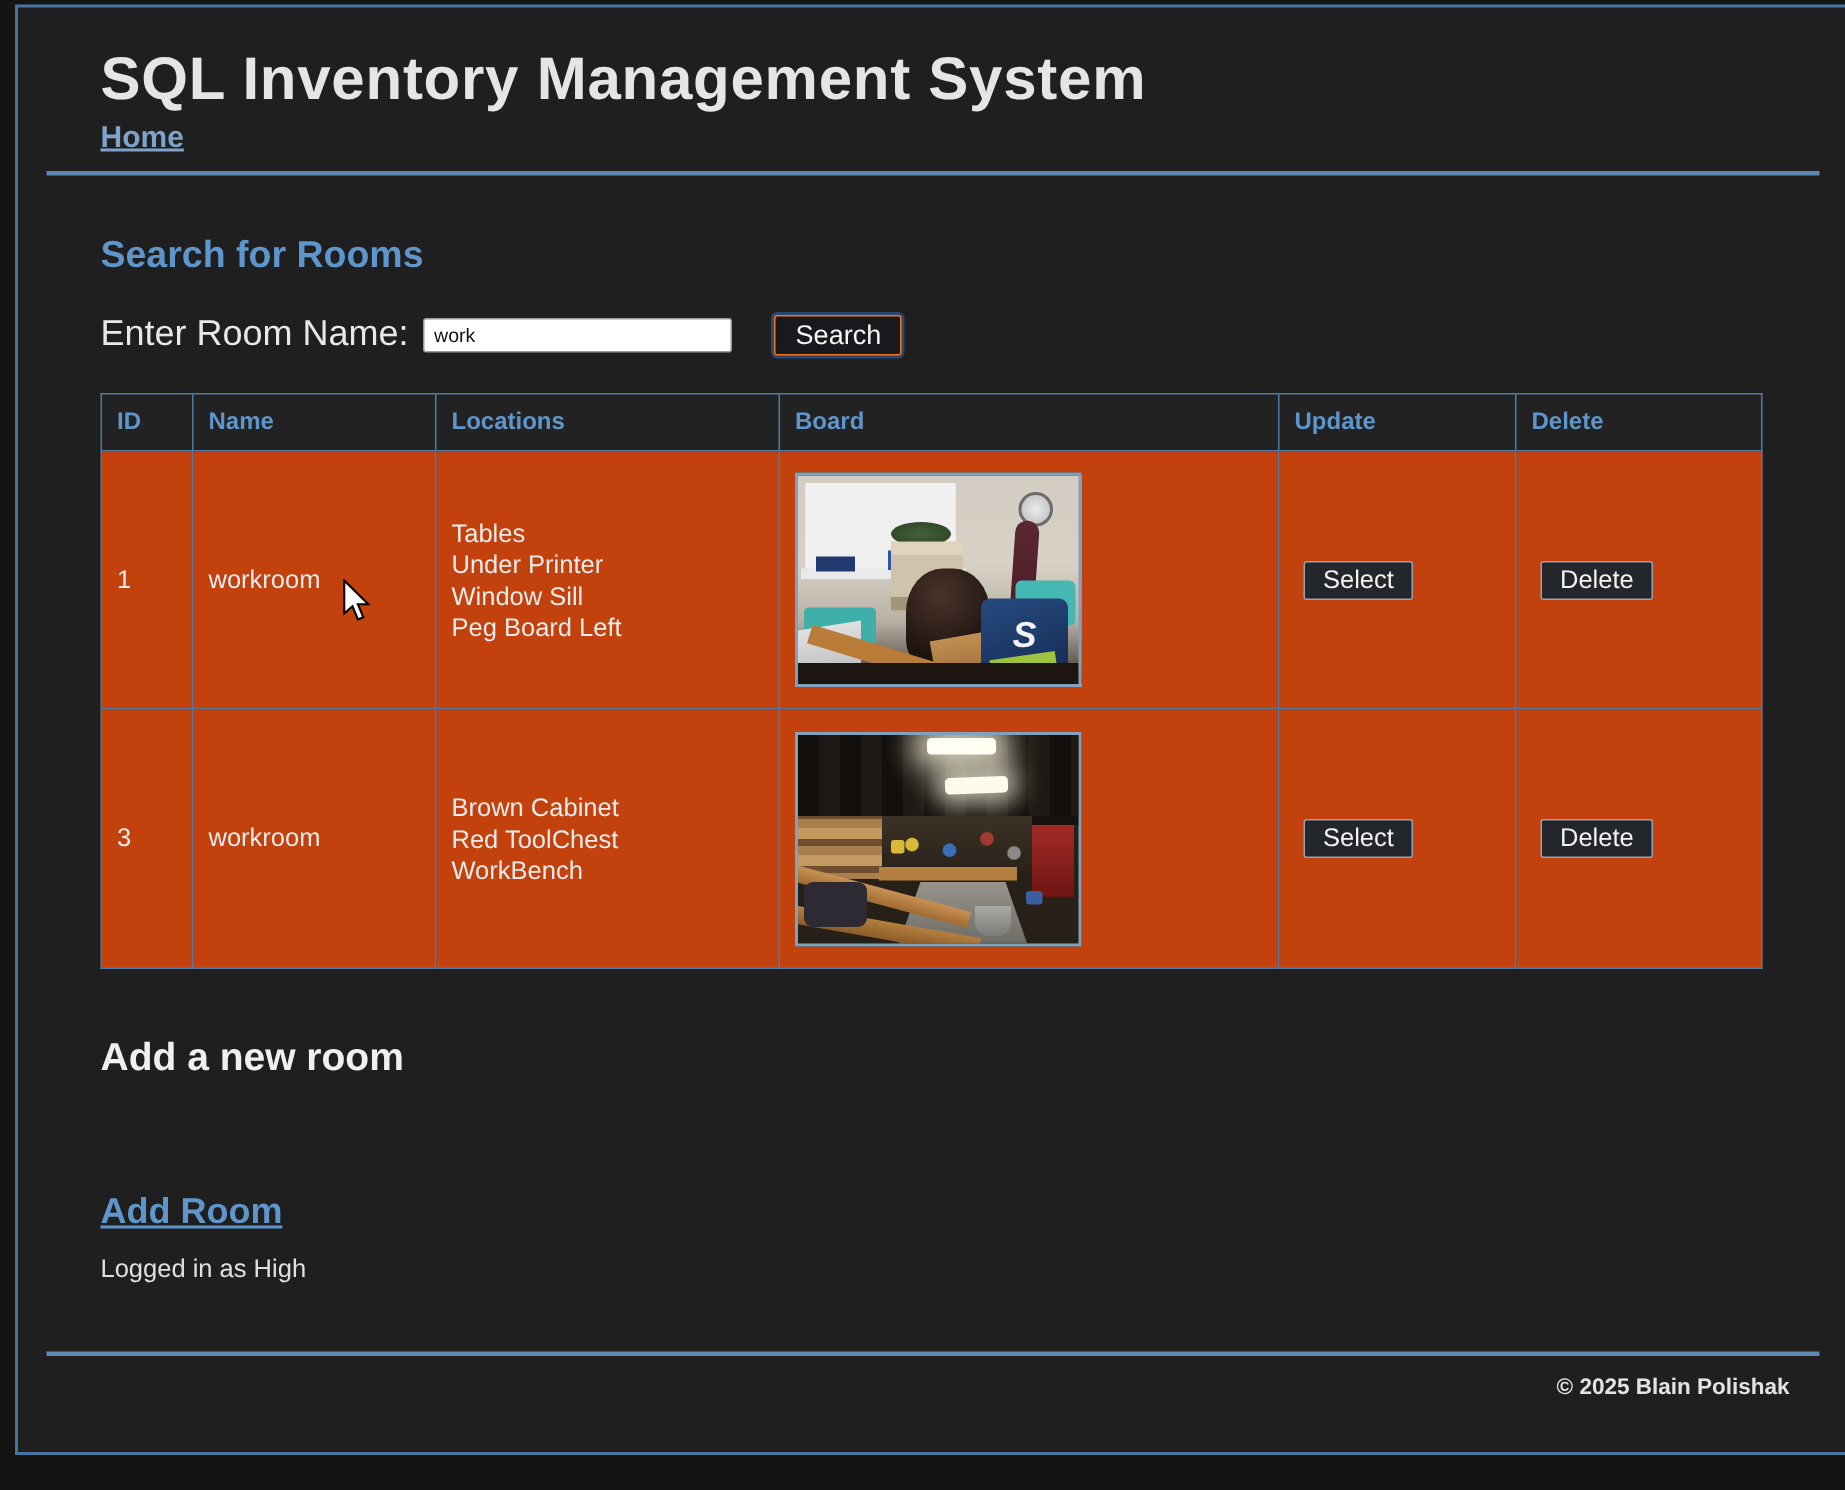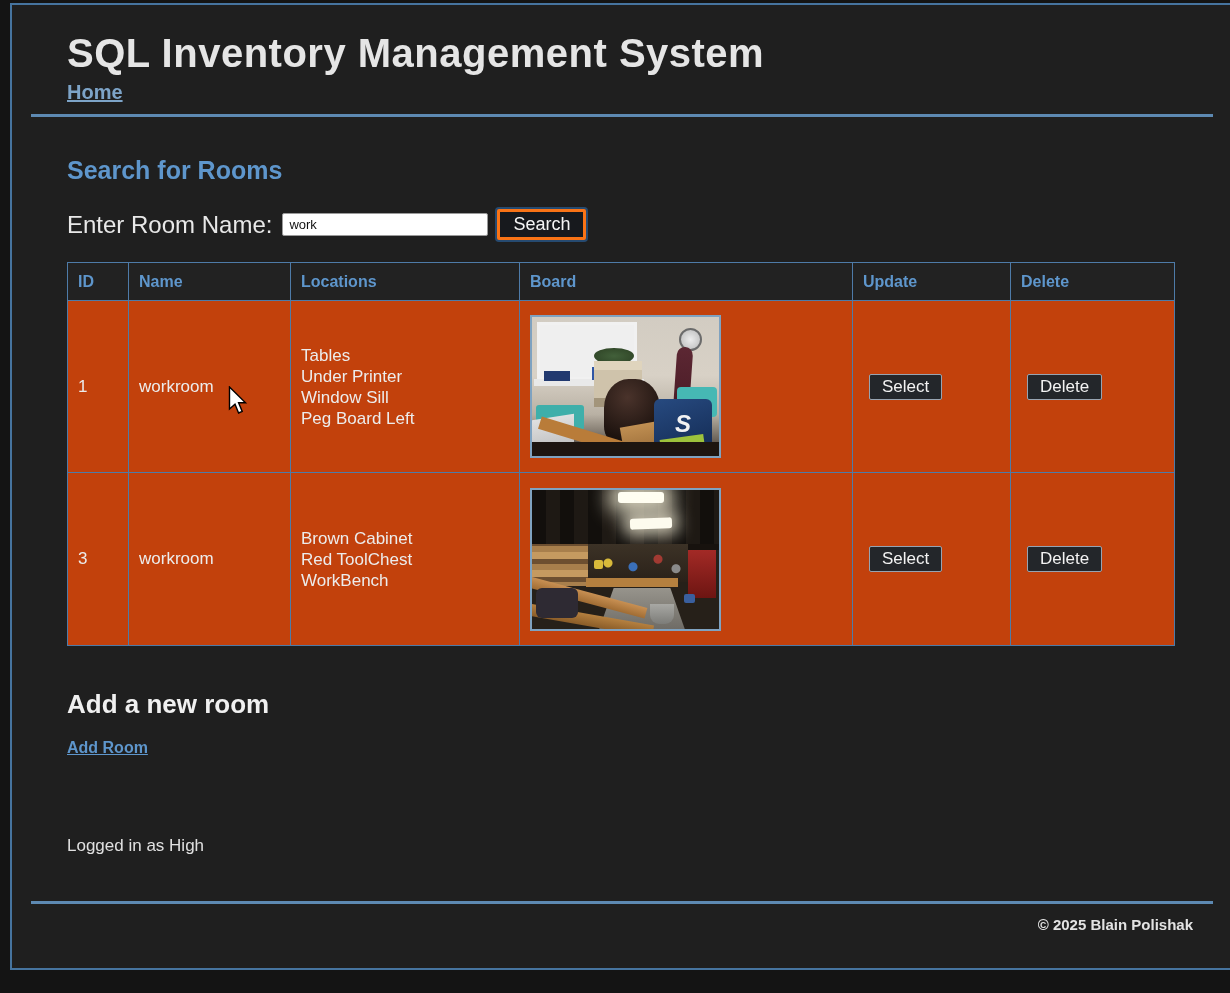--- a/index.html
+++ b/index.html
@@ -17,22 +17,22 @@
   .hr { position:absolute; left:19px; width:1182px; height:3px; background:#5d89b2; }
   .hr-top { top:109px; }
   .hr-bottom { top:896px; }
 
   .search-heading { position:absolute; left:55px; top:151px; font-size:25px;
         font-weight:bold; color:#5e96cc; }
   .search-row { position:absolute; left:55px; top:204px; display:flex; align-items:center; }
   .search-label { font-size:24px; color:#e8e8e8; margin-right:10px; }
   .room-input { width:206px; height:23px; background:#ffffff; color:#111; border:1px solid #9a9a9a;
         border-radius:2px; font-size:13px; font-family:"Liberation Sans",sans-serif; padding:0 6px; }
-  .search-btn { margin-left:9px; font-size:18px; color:#f5f5f5; background:#17191d;
-        border:3px solid #f97316; box-shadow:0 0 0 2px #264a70; border-radius:2px;
+  .search-btn { margin-left:28px; font-size:18px; color:#f5f5f5; background:#17191d;
+        border:1px solid #f97316; box-shadow:0 0 0 2px #264a70; border-radius:2px;
         padding:2px 13px; font-family:"Liberation Sans",sans-serif; cursor:pointer; }
 
   table.rooms { position:absolute; left:55px; top:257px; width:1107px;
         border-collapse:collapse; table-layout:fixed;padding-left:32px; }
   table.rooms th, table.rooms td { border:1px solid #4e7ba8; vertical-align:middle; }
   table.rooms th { height:38px; text-align:left; padding-left:10px; font-size:16px;
         font-weight:bold; color:#5e96cc; background:#222222; }
   table.rooms td { background:#c2410c; color:#ececec; font-size:17px; padding-left:10px; }
   tr.row-1 td { height:172px; }
   tr.row-2 td { height:173px; }
@@ -101,21 +101,21 @@
         background:linear-gradient(#c89053,#a06c33); transform:rotate(15deg); }
   .ws-rail2 { left:-10px; top:124px; width:132px; height:12px;
         background:linear-gradient(#b5803f,#8a5c28); transform:rotate(10deg); }
   .ws-bucket { left:118px; top:114px; width:24px; height:20px; border-radius:0 0 9px 9px;
         background:linear-gradient(#a8a8a4,#7c7c78); }
   .ws-blob { left:4px; top:98px; width:42px; height:30px; background:#2e2a33; border-radius:6px; }
   .ws-yellow { left:62px; top:70px; width:9px; height:9px; background:#d8b93a; border-radius:2px; }
   .ws-blue { left:152px; top:104px; width:11px; height:9px; background:#3a5f9e; border-radius:2px; }
 
   .add-heading { position:absolute; left:55px; top:684px; font-size:26px; font-weight:bold; color:#f0f0f0; }
-  .add-link { position:absolute; left:55px; top:734px; font-size:16px; font-weight:bold;
+  .add-link { position:absolute; left:55px; top:789px; font-size:24px; font-weight:bold;
         color:#5e96cc; text-decoration:underline; cursor:pointer; }
   .logged { position:absolute; left:55px; top:831px; font-size:17px; color:#e0e0e0; }
   .footer-text { position:absolute; right:41px; top:911px; font-size:15px; font-weight:bold; color:#e3e3e3; }
 
   .cursor { position:absolute; left:228px; top:386px; pointer-events:none; }
 </style>
 </head>
 <body>
 
 <div class="canvas">

